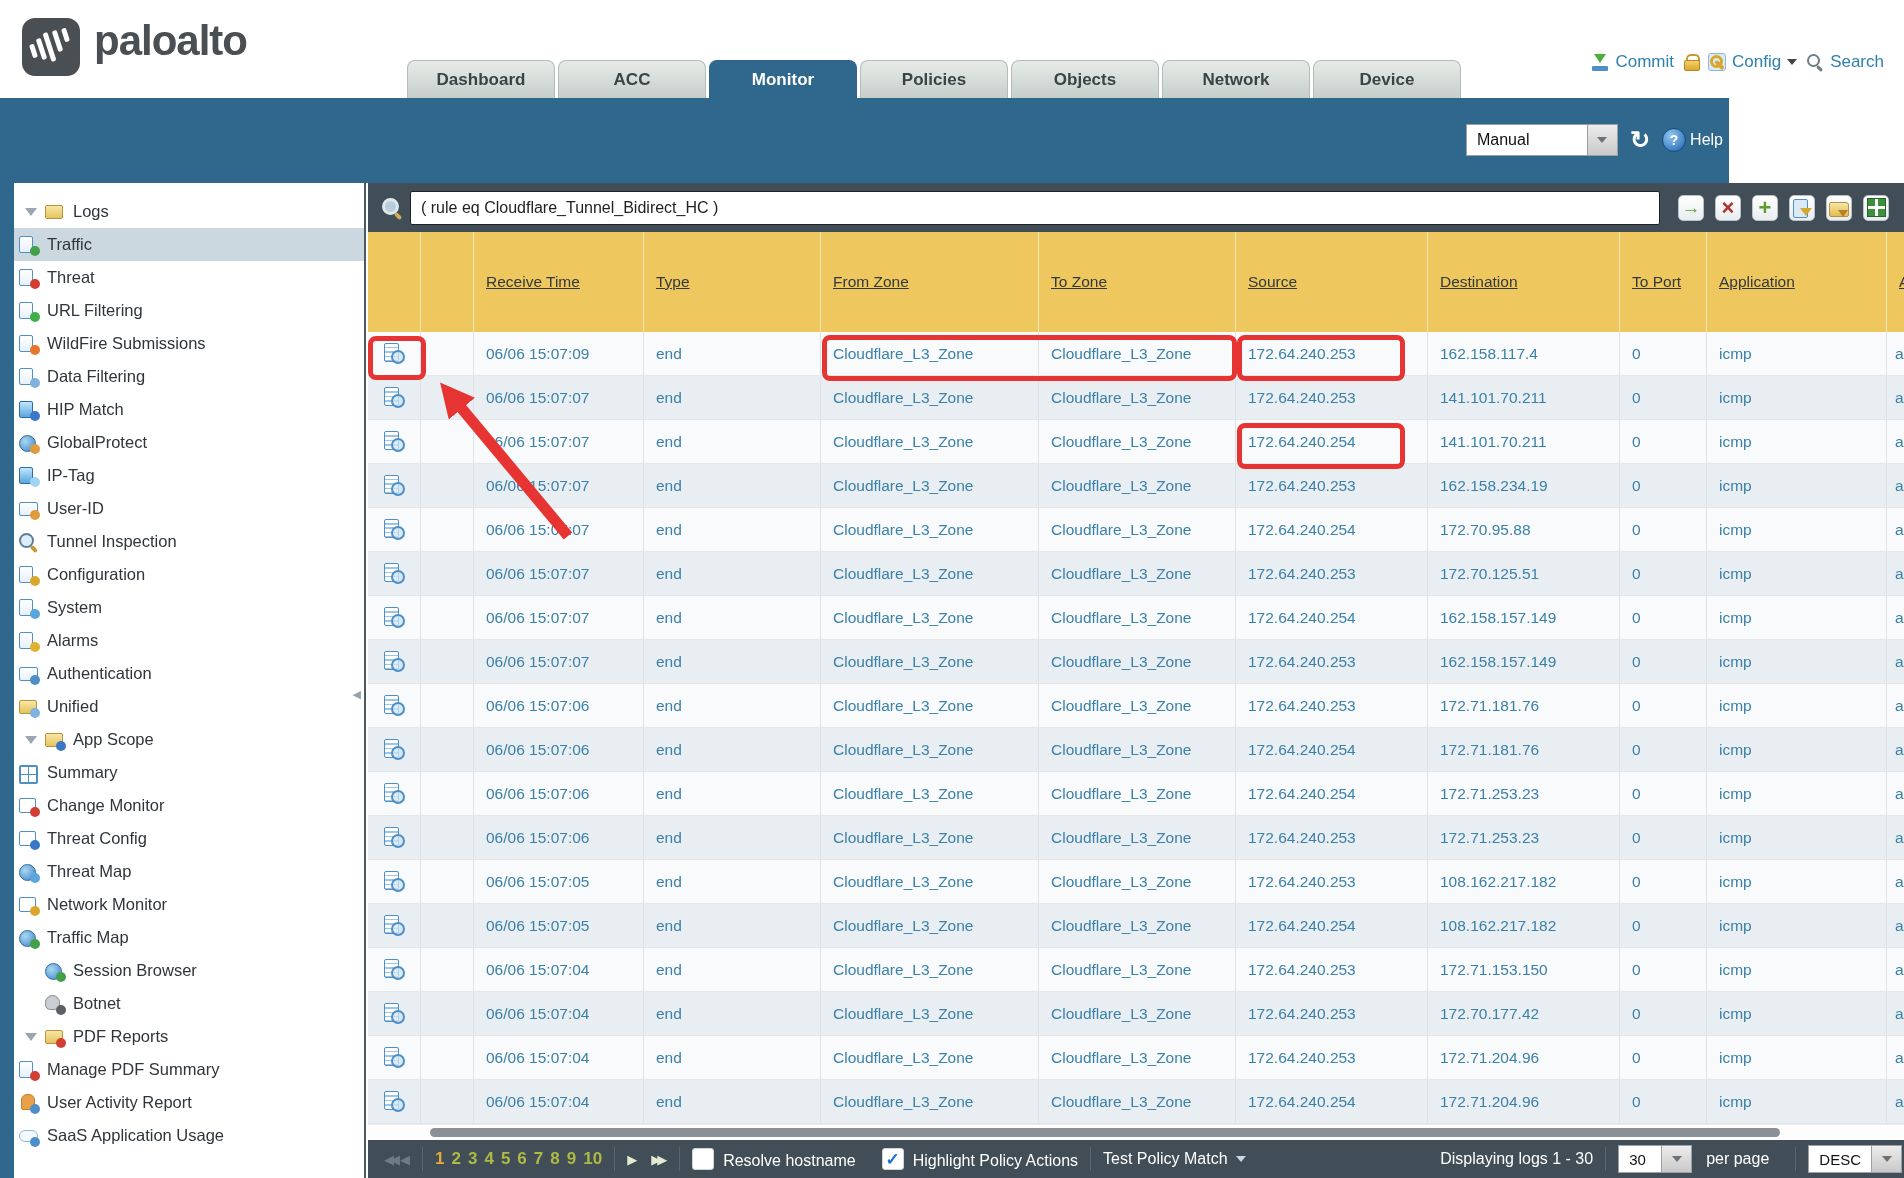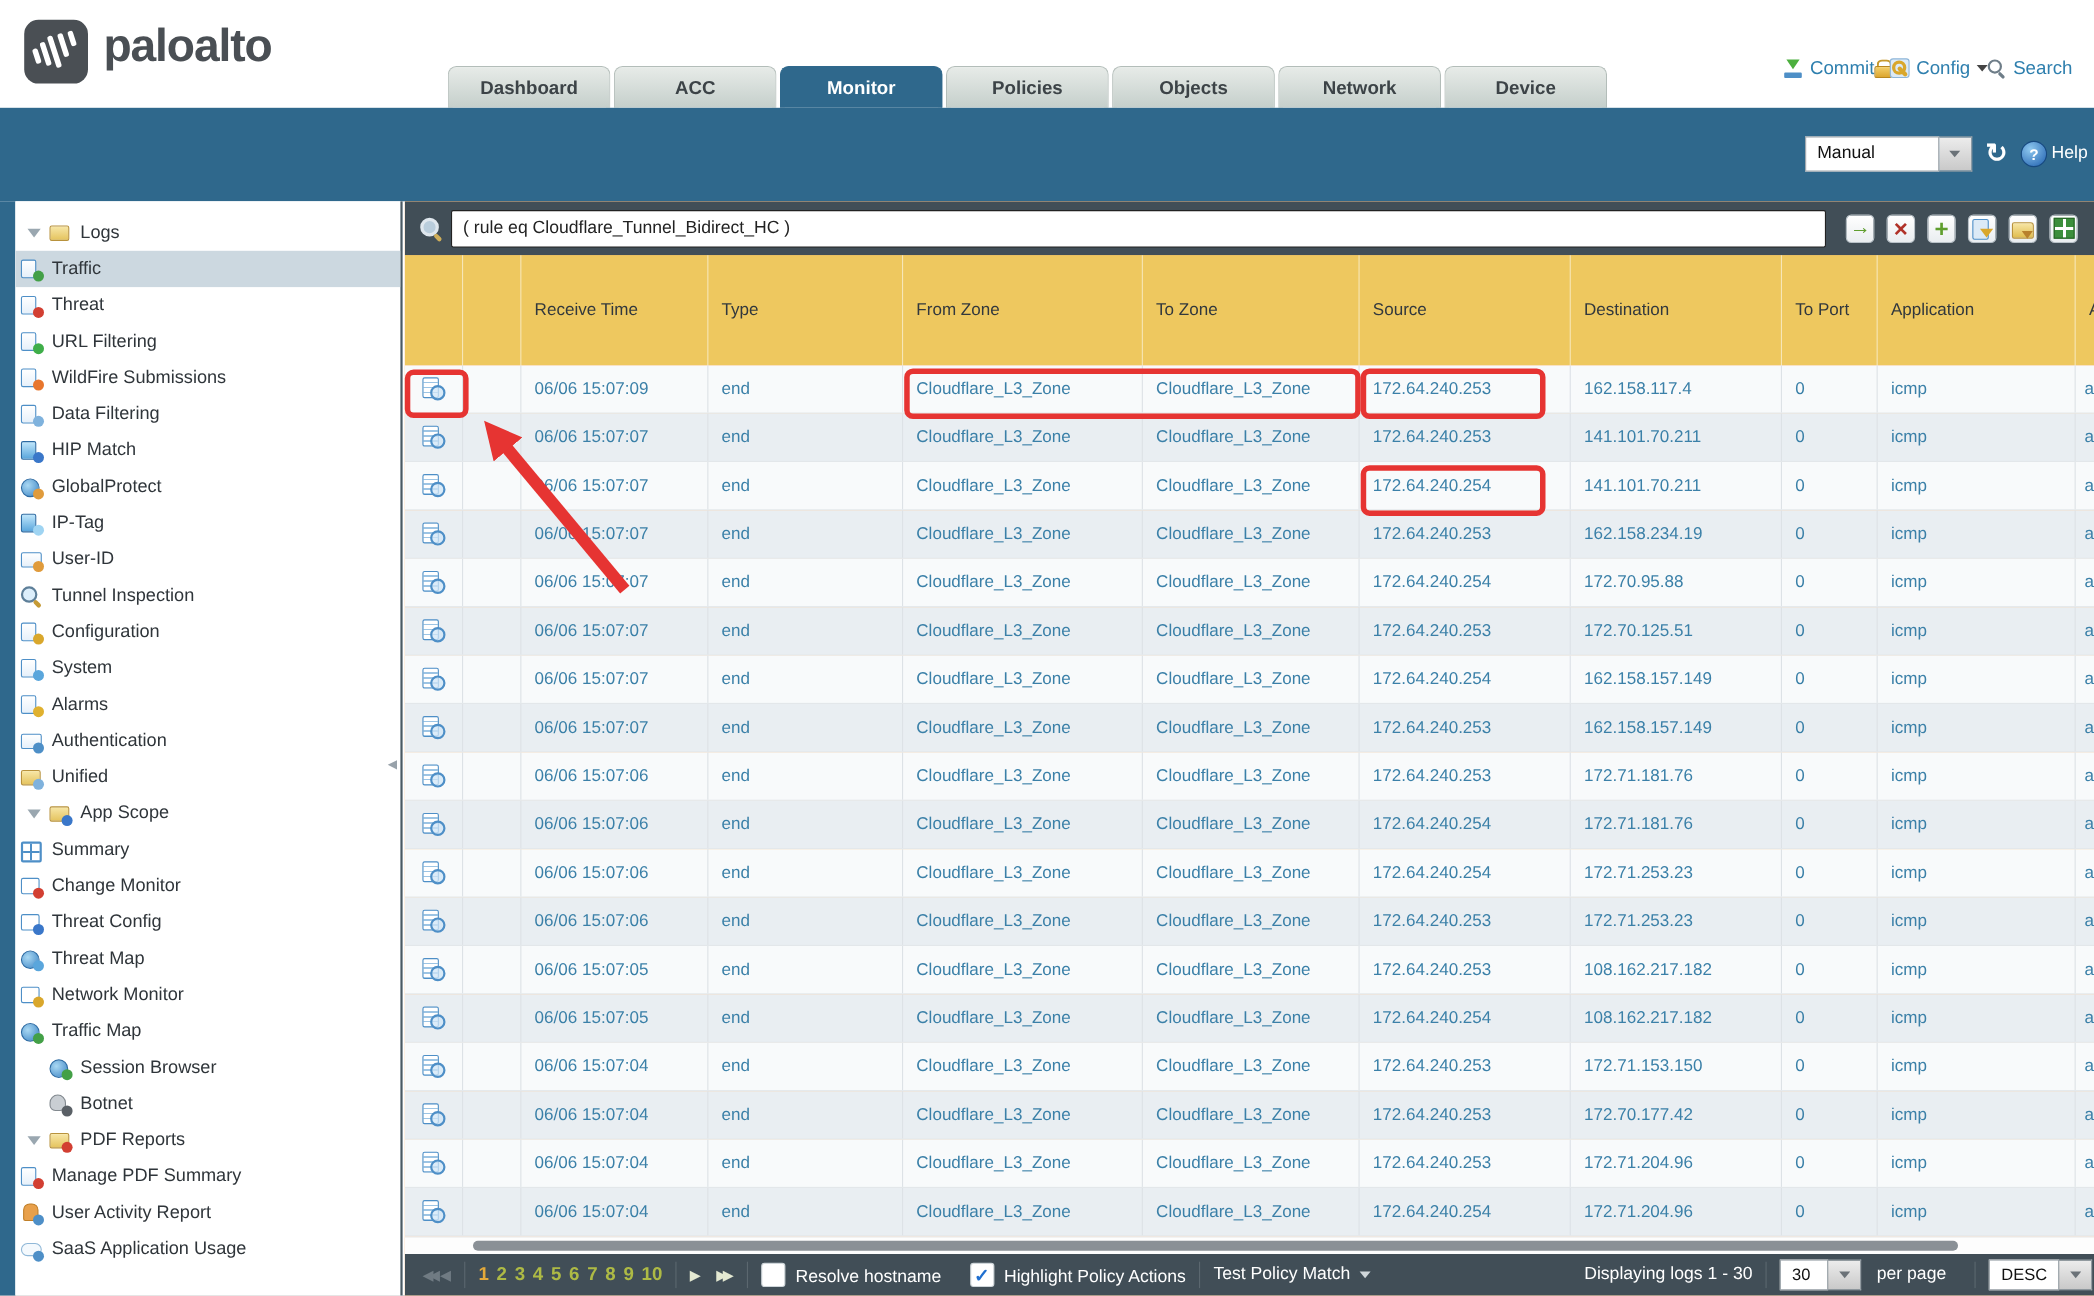--- a/index.html
+++ b/index.html
@@ -20,39 +20,39 @@
   .brand-text { display:flex; flex-direction:column; align-items:flex-end;gap:44px; }
   .brand-name { font-size:42px; font-weight:600; color:#4a4f54; letter-spacing:-1px; line-height:46px; }
   .brand-sub { font-size:11px; letter-spacing:4px; color:#4a4f54; margin-top:2px; }
 
   .tabs { position:absolute; left:407px; bottom:0; display:flex; gap:3px; }
   .tab { width:148px; height:38px; line-height:38px; text-align:center; font-size:17px; font-weight:bold;
          color:#3c4347; background:linear-gradient(#e7ebe8,#c5cfcb); border:1px solid #b3bdb9; border-bottom:none;
          border-radius:8px 8px 0 0; cursor:pointer; }
   .tab.active { background:#2f688c; color:#fff; border-color:#2f688c; }
 
-  .header-actions { position:absolute; right:20px; top:52px; display:flex; align-items:center; 
+  .header-actions { position:absolute; right:20px; top:52px; display:flex; align-items:center; gap:10px;
                     color:#2e7fae; font-size:17px; }
   .ha-group { display:flex; align-items:center; gap:6px; cursor:pointer; }
   .commit-icon { position:relative; width:18px; height:17px; }
   .commit-icon::before { content:""; position:absolute; left:3px; top:0; border:6px solid transparent; border-top:9px solid #4caf3e; }
   .commit-icon::after { content:""; position:absolute; left:1px; bottom:0; width:16px; height:5px; background:#4e8fc7; border-radius:1px; }
   .lock-icon { position:relative; width:14px; height:17px; }
   .lock-icon::before { content:""; position:absolute; left:2px; top:0; width:10px; height:9px; border:2.5px solid #c79a2e; border-bottom:none; border-radius:5px 5px 0 0; }
   .lock-icon::after { content:""; position:absolute; left:0; bottom:0; width:14px; height:9px; background:linear-gradient(#f3cf6b,#dca62f); border:1px solid #b8871f; border-radius:2px; }
   .config-wrench-icon { position:relative; width:18px; height:18px; background:#dceaf6; border:1px solid #8fb6d9; border-radius:3px; }
   .config-wrench-icon::before { content:""; position:absolute; left:1px; top:1px; width:7px; height:7px; border:3px solid #d9a72c; border-radius:50%; }
   .config-wrench-icon::after { content:""; position:absolute; right:0; bottom:3px; width:11px; height:4px; background:#d9a72c; border-radius:2px; transform:rotate(45deg); }
   .search-mag-icon { position:relative; width:17px; height:17px; }
   .search-mag-icon::before { content:""; position:absolute; left:0; top:0; width:9px; height:9px; border:2.5px solid #6e7d88; border-radius:50%; }
   .search-mag-icon::after { content:""; position:absolute; right:1px; bottom:1px; width:7px; height:3px; background:#6e7d88; border-radius:2px; transform:rotate(45deg); }
   .caret { width:0; height:0; border-left:5px solid transparent; border-right:5px solid transparent; border-top:6px solid #444; }
 
   
-  .teal-bar { position:absolute; left:0; top:98px; width:1904px; height:85px; background:#2f688c; }
+  .teal-bar { position:absolute; left:0; top:98px; width:1729px; height:85px; background:#2f688c; }
   .teal-controls { position:absolute; right:6px; top:26px; display:flex; align-items:center; gap:12px; }
   .selbox { background:#fff; border:1px solid #9aa2a8; height:32px; min-width:120px; display:flex; align-items:center;
             padding:0 10px; font-size:16px; color:#111; }
   .selbtn { width:30px; height:32px; background:linear-gradient(#ececec,#c9c9c9); border:1px solid #9aa2a8; border-left:none;
             display:flex; align-items:center; justify-content:center; cursor:pointer; }
   .selbtn .caret { border-top-color:#6b7278; }
   .sel-pair { display:flex; }
   .refresh-icon { color:#fff; font-size:24px; font-weight:bold; line-height:24px; cursor:pointer; }
   .help-group { display:flex; align-items:center; gap:4px; color:#fff; font-size:16px; cursor:pointer; }
   .help-icon { width:24px; height:24px; border-radius:50%; background:radial-gradient(circle at 35% 30%, #8ec8ef, #1f5fae);
@@ -127,21 +127,21 @@
   .fbtn-load::before { content:""; position:absolute; left:2px; top:6px; width:18px; height:13px; background:linear-gradient(#f7e6a6,#e0bd4e); border:1px solid #b8923c; border-radius:2px 3px 2px 2px; }
   .fbtn-load::after { content:""; position:absolute; right:3px; bottom:3px; border-left:5px solid transparent; border-right:5px solid transparent; border-top:7px solid #b8802c; }
   .fbtn-export::before { content:""; width:17px; height:17px; background-color:#3c8f3c; border:1px solid #266426;
       background-image:linear-gradient(to right, transparent 42%, #fff 42% 58%, transparent 58%),
                        linear-gradient(to bottom, transparent 42%, #fff 42% 58%, transparent 58%); }
 
   
   .grid { width:1666px; }
   .grid-row { display:grid; grid-template-columns:53px 53px 170px 177px 218px 197px 192px 192px 87px 180px 127px; }
   .grid-head { height:100px; background:#eec85f; }
-  .hcell { display:flex; align-items:center; padding-left:12px; font-size:15.5px; color:#32383d; border-right:1px solid rgba(255,255,255,.55); }
+  .hcell { display:flex; align-items:center; padding-left:12px; font-size:15.5px; color:#32383d; border-right:1px solid rgba(255,255,255,.55);text-decoration:underline; }
   .rows { height:792px; overflow:hidden; }
   .trow { height:44px; background:#f8fafb; border-bottom:1px solid #e3e7ea; cursor:default; }
   .trow:nth-child(even) { background:#e9eef2; }
   .tcell { display:flex; align-items:center; padding-left:12px; font-size:15.5px; color:#3b80a8; border-right:1px solid #dde2e6; overflow:hidden; white-space:nowrap; }
   .tcell.icon-cell { justify-content:center; padding-left:0; }
   .log-detail-icon { position:relative; width:22px; height:21px; cursor:pointer; }
   .log-detail-icon::before { content:""; position:absolute; left:1px; top:0; width:13px; height:17px;
       background:repeating-linear-gradient(#fff 0 3px, #9cc4e4 3px 4.5px); border:1.5px solid #4e8fc7; border-radius:2px; }
   .log-detail-icon::after { content:""; position:absolute; right:0; bottom:0; width:10px; height:10px; border-radius:50%;
       border:2px solid #4e8fc7; background:rgba(208,230,247,.75); }

